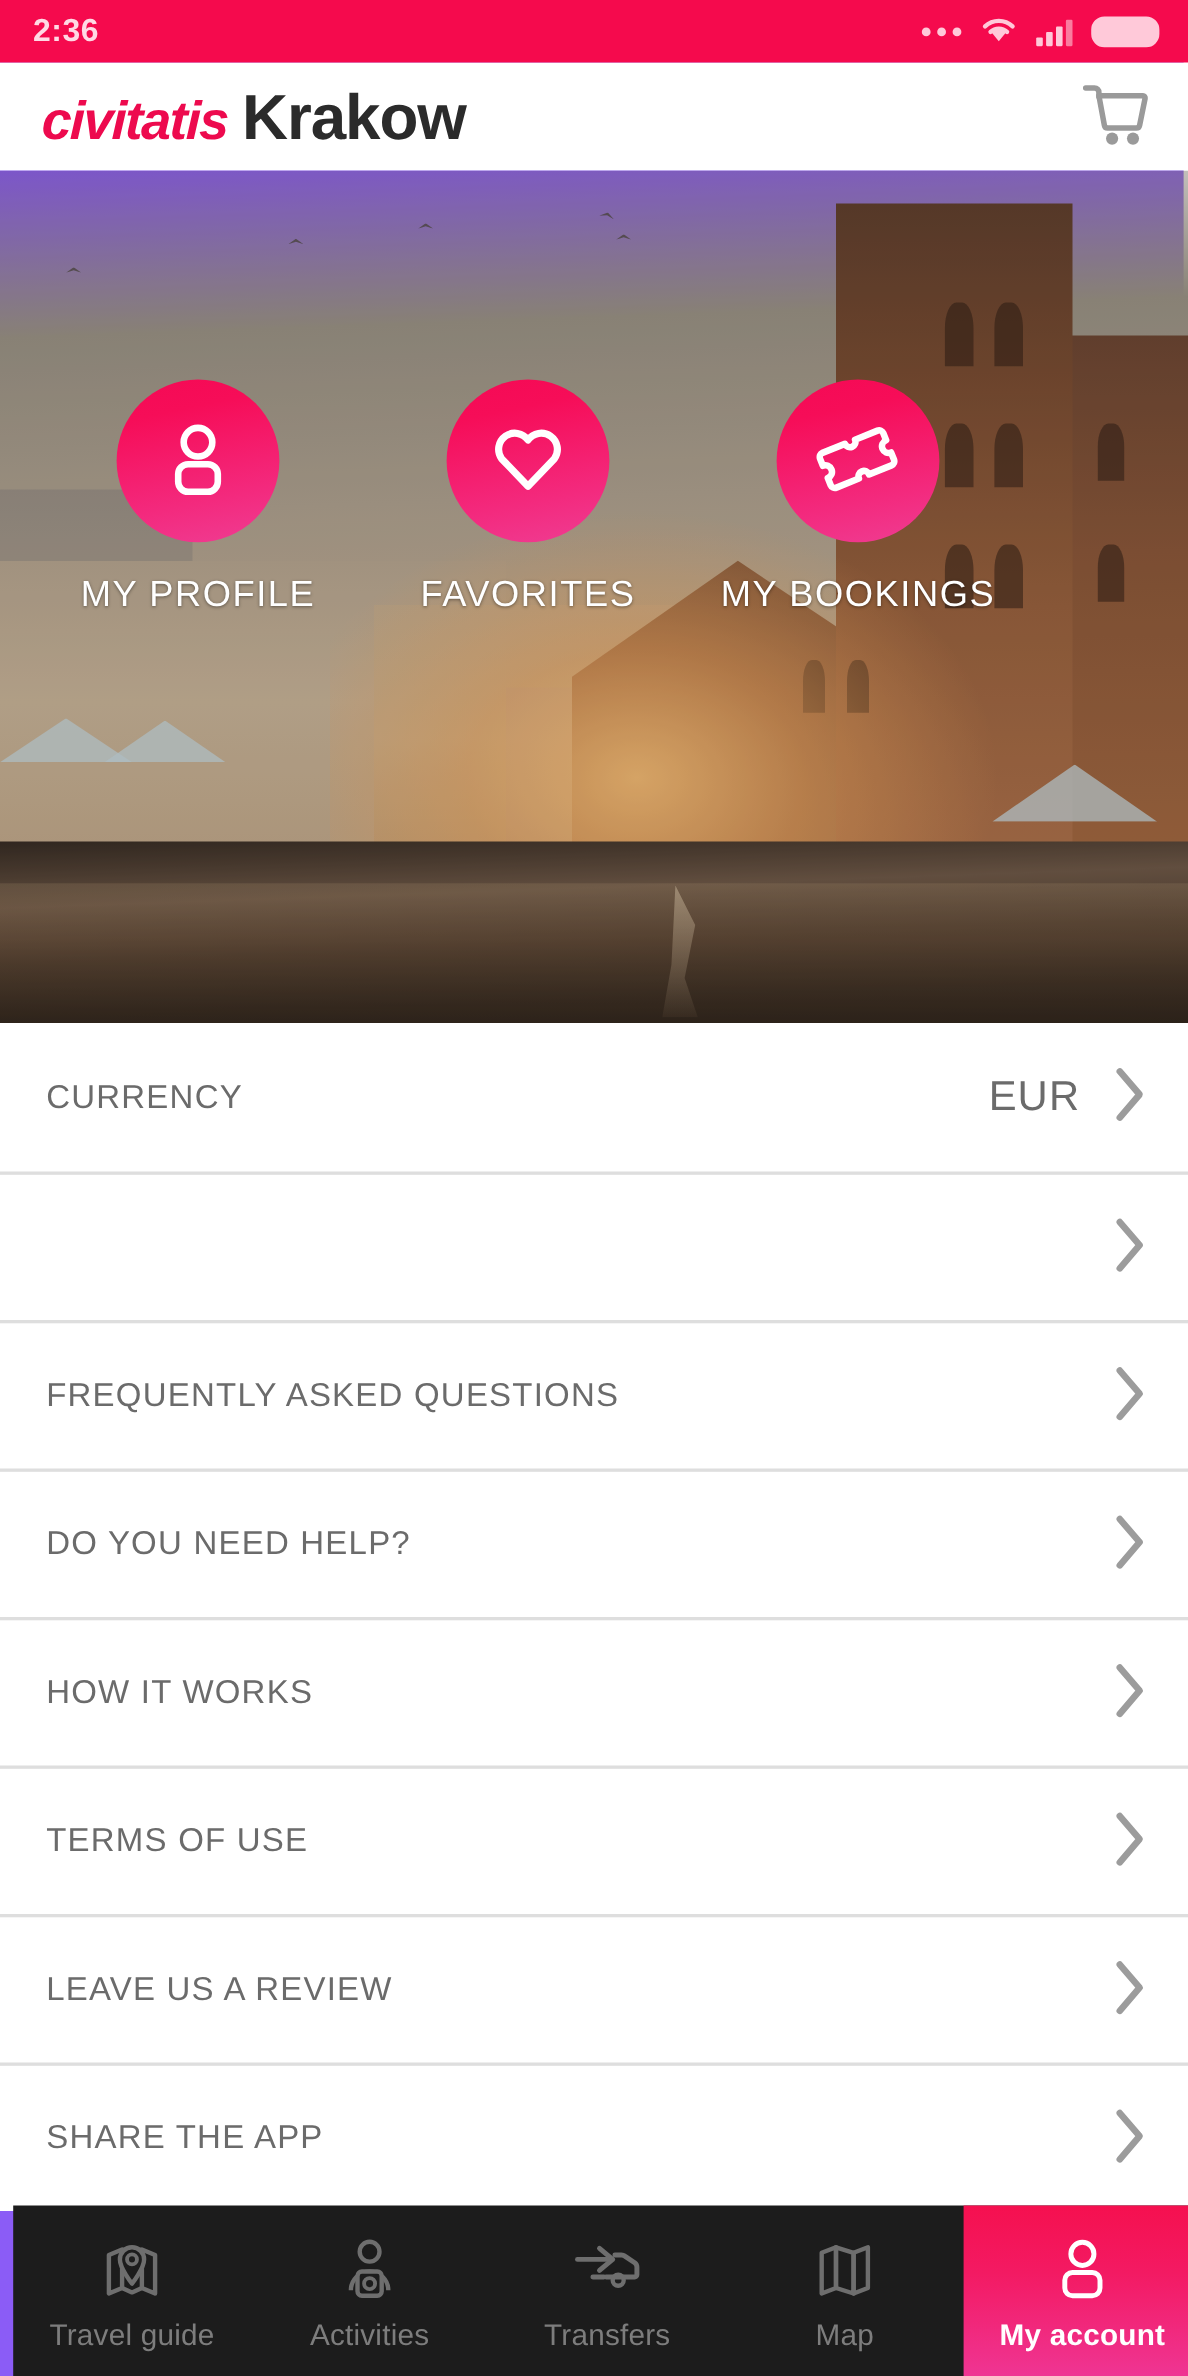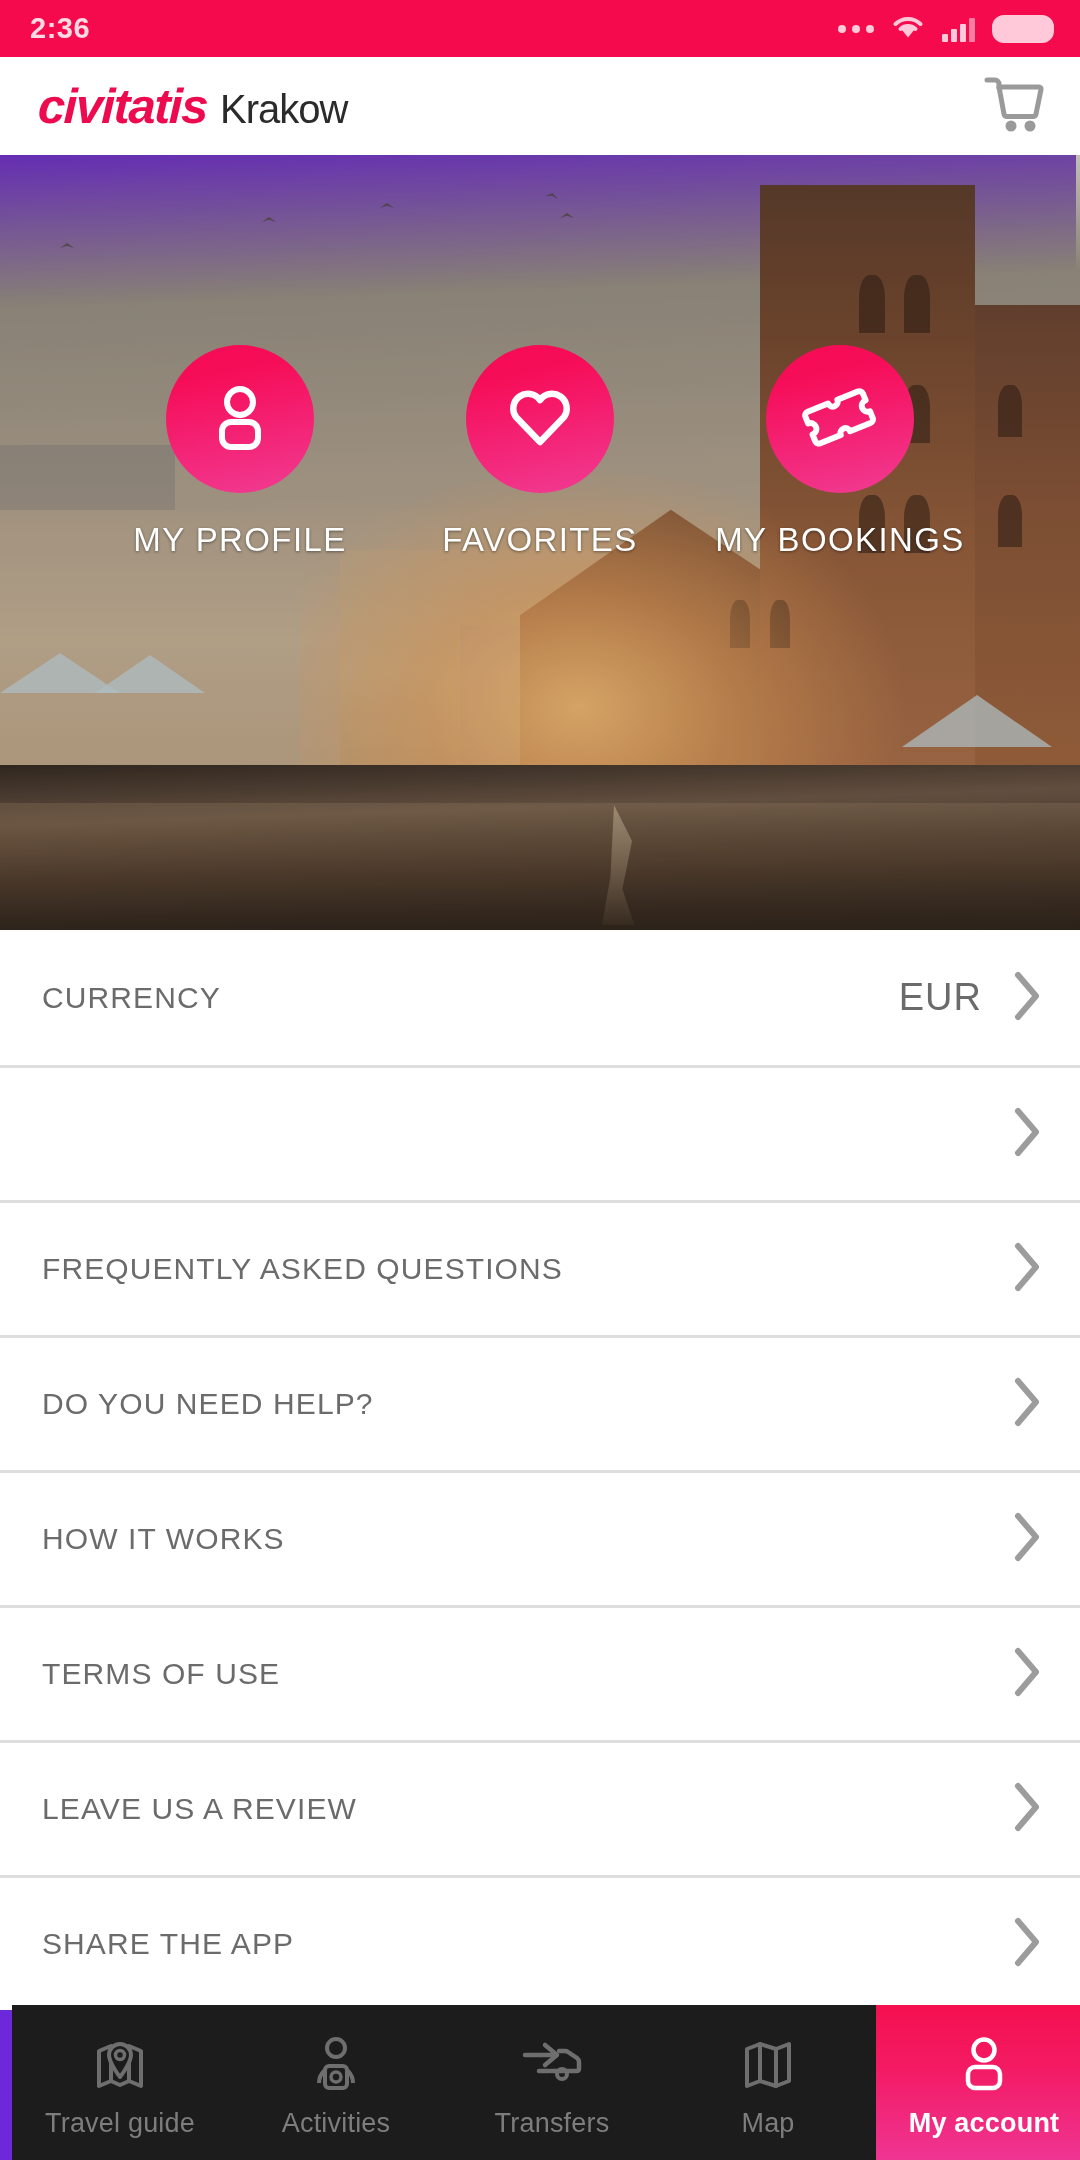--- a/index.html
+++ b/index.html
@@ -1,21 +1,21 @@
 <!DOCTYPE html>
 <html><head>
 <meta charset="utf-8">
 <style>
   * { margin:0; padding:0; box-sizing:border-box; }
   html, body {
     width:1080px; height:2160px;
     font-family:"Liberation Sans", sans-serif;
     background:#ffffff; overflow:hidden;
   }
-  .screen { position:relative; width:1076px; height:2160px; background:#6d28d9; }
+  .screen { position:relative; width:1076px; height:2160px; background:#8b5cf6; }
 
   
   .statusbar{
     position:absolute; top:0; left:0; width:1080px; height:57px;
     background:#f50a4d; display:flex; align-items:center;
     padding:0 26px 0 30px;
   }
   .status-time{ font-size:29px; font-weight:bold; color:#ffd9e4; letter-spacing:.5px; }
   .status-right{ margin-left:auto; display:flex; align-items:center; gap:17px; }
   .dots{ display:flex; gap:6px; align-items:center; }
@@ -28,21 +28,21 @@
          background:#ffc9d9; }
 
   
   .header{
     position:absolute; top:57px; left:0; width:1080px; height:98px;
     background:#fff; display:flex; align-items:center; padding:0 28px 0 38px;
   }
   .logo{ display:flex; align-items:baseline; gap:13px; }
   .logo-brand{ font-size:49px; font-weight:bold; color:#ed0a4e; letter-spacing:-1.5px;
                font-style:italic; transform:skewX(-2deg);}
-  .logo-city{ font-size:40px; font-weight:normal; color:#2b2b2b; letter-spacing:-1px; }
+  .logo-city{ font-size:58px; font-weight:bold; color:#2b2b2b; letter-spacing:-1px; }
   .cart-wrap{ margin-left:auto; width:76px; height:76px; display:flex;
               align-items:center; justify-content:center; }
 
   
   .hero{
     position:absolute; top:155px; left:0; width:1080px; height:775px;
     overflow:hidden;
   }
   .hero-photo{ position:absolute; inset:0; }
   .sky{ position:absolute; top:0; left:0; width:1080px; height:470px;
@@ -71,21 +71,21 @@
      background:linear-gradient(180deg,rgba(225,205,175,.55),rgba(150,120,90,.1));
      clip-path: polygon(45% 0%, 60% 30%, 52% 70%, 62% 100%, 35% 100%, 42% 60%); }
   .tent{ position:absolute; background:rgba(200,220,228,.75);
      clip-path: polygon(50% 0%, 100% 100%, 0% 100%); }
   .bird{ position:absolute; width:14px; height:5px; background:#4a453c;
      clip-path: polygon(0% 100%, 50% 0%, 100% 100%, 50% 55%); opacity:.75;}
   .hero-tint{ position:absolute; inset:0; background:rgba(55,45,35,.18); }
 
   .actions{
     position:absolute; top:0; left:0; width:1080px; height:775px;
-    display:flex; align-items:flex-start; justify-content:center;
+    display:flex; align-items:flex-start; justify-content:flex-start;
     padding:190px 30px 0 30px;
   }
   .action{ display:flex; flex-direction:column; align-items:center; width:300px; }
   .circle{
     width:148px; height:148px; border-radius:50%;
     background:linear-gradient(168deg,#f50a55 0%,#f60d58 22%,#f32a7e 72%,#ef3d93 100%);
     display:flex; align-items:center; justify-content:center;
   }
   .action-label{ margin-top:28px; font-size:33px; color:#ffffff; letter-spacing:1.4px;
                  text-shadow:0 1px 3px rgba(0,0,0,.45); white-space:nowrap; }

